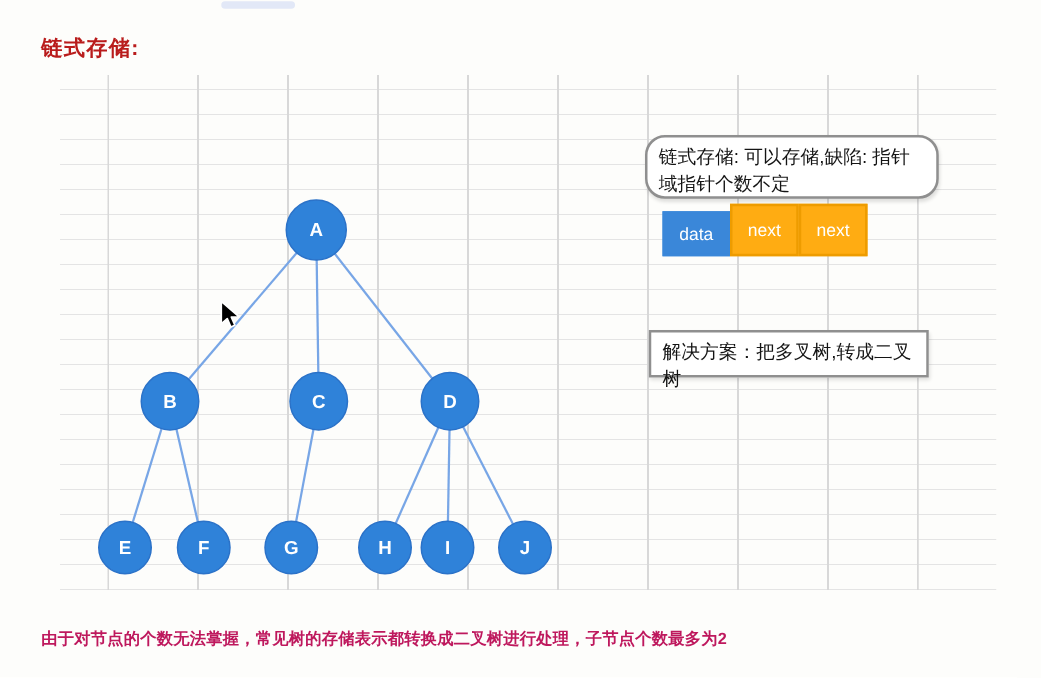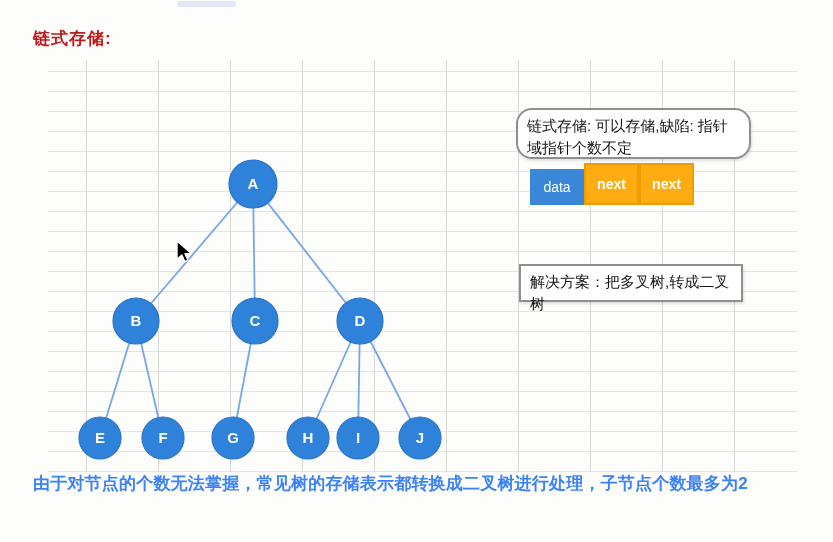--- a/index.html
+++ b/index.html
@@ -83,29 +83,29 @@
     height: 32px;
   }
   .struct-cell {
     display: flex;
     align-items: center;
     justify-content: center;
     font-size: 14px;
     height: 36px;
     width: 54px;
   }
-  .struct-cell.pointer { height: 42px; width: 55px; font-weight: bold; }
+  .struct-cell.pointer { height: 42px; width: 55px; }
 
   .footer-text {
     position: absolute;
-    left: 33px; top: 472px;
+    left: 33px; top: 502px;
     width: 790px;
-    font-size: 17px;
+    font-size: 13px;
     font-weight: 600;
-    color: #3b82f6;
+    color: #be185d;
     letter-spacing: 0.2px;
   }
 
   .cursor {
     position: absolute;
     left: 176px; top: 240px;
     width: 17px; height: 24px;
   }
 </style>
 </head>

